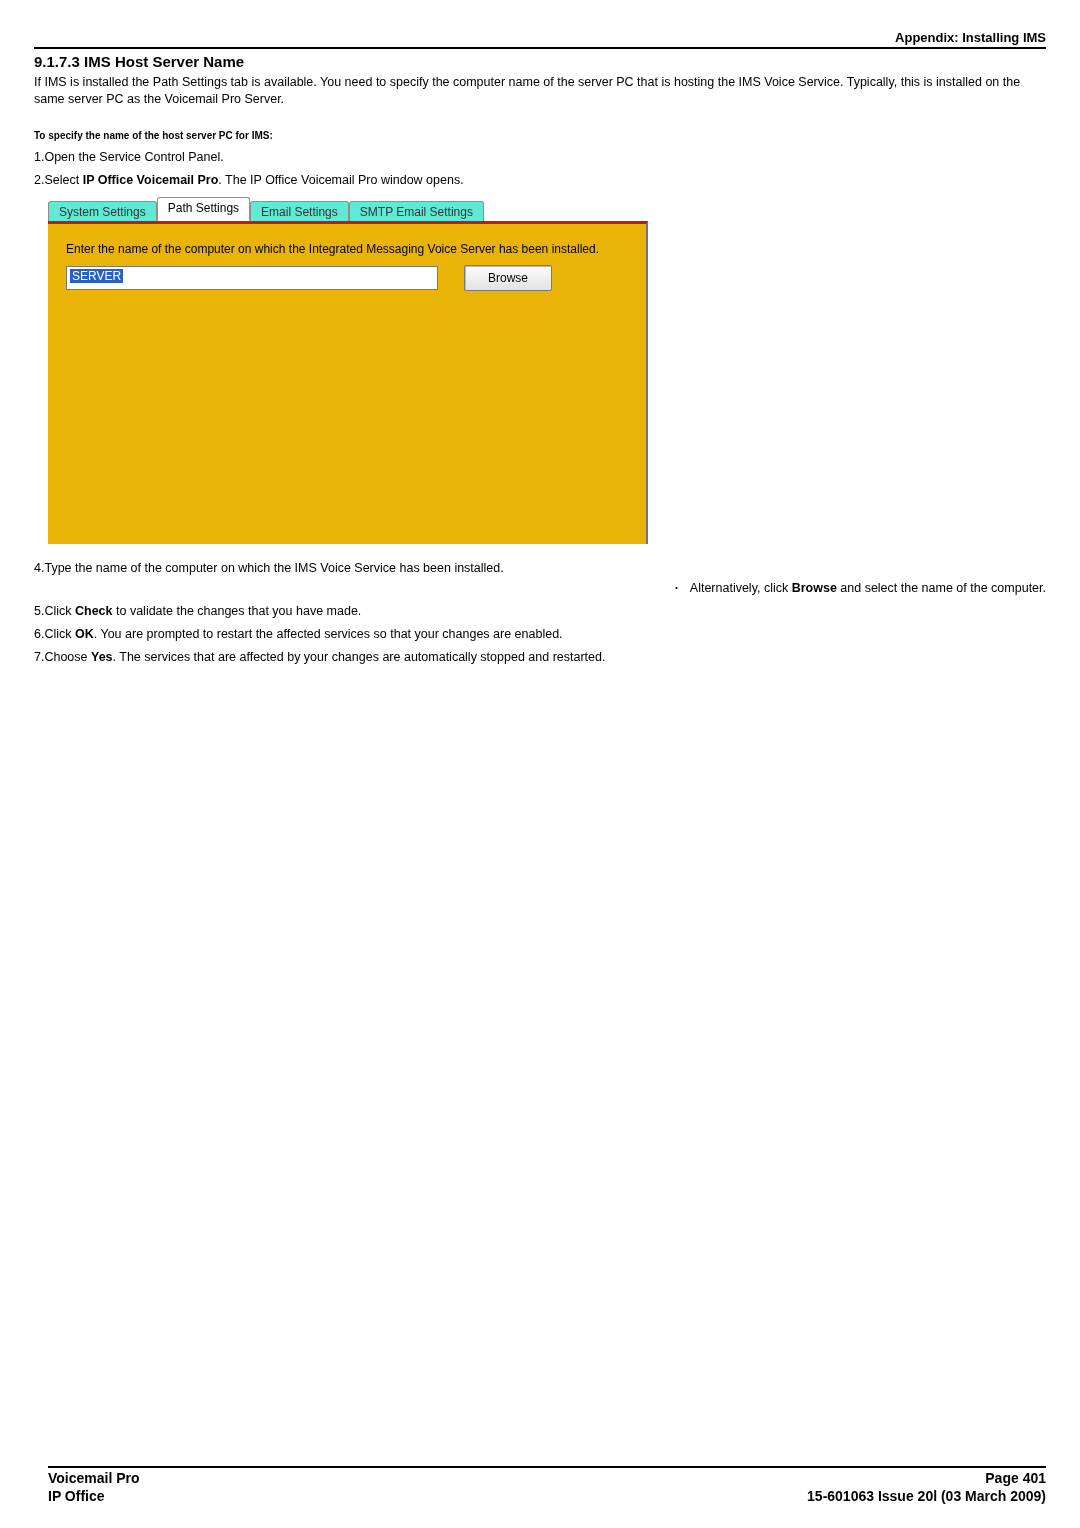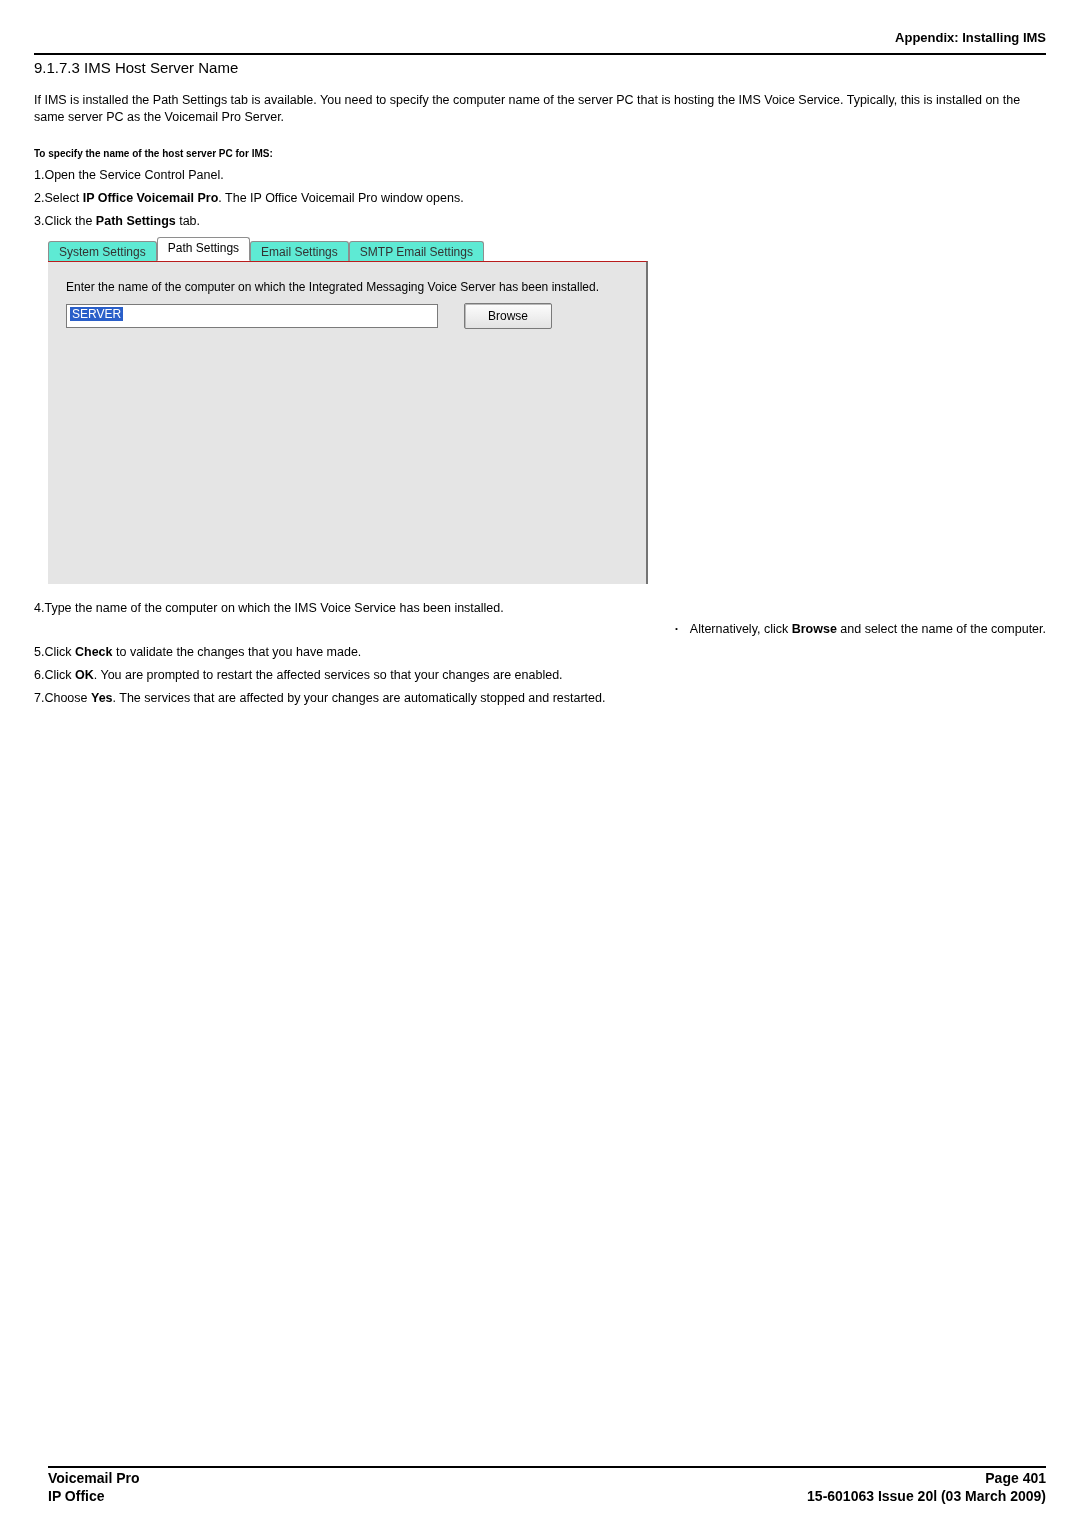--- a/index.html
+++ b/index.html
@@ -1,37 +1,37 @@
 <!DOCTYPE html>
 <html><head>
 <meta charset="utf-8">
 <style>
   * { box-sizing: border-box; margin: 0; padding: 0; }
   html, body { width: 1080px; height: 1528px; background: #fff; font-family: Verdana, Geneva, sans-serif; color: #000; }
   .page { position: relative; width: 1080px; height: 1528px; padding: 30px 34px 24px 34px; }
   .header-area { }
-  .appendix-line { text-align: right; font-weight: bold; font-size: 13px; padding-bottom: 8px; }
+  .appendix-line { text-align: right; font-weight: bold; font-size: 13px; padding-bottom: 2px; }
   .rule-thick { border: none; border-top: 2px solid #000; margin: 0 0 2px 0; }
-  .section-title { font-family: Arial, Helvetica, sans-serif; font-weight: normal; font-size: 15px; margin-top: 4px; margin-bottom: 16px; }
+  .section-title { font-family: Arial, Helvetica, sans-serif; font-weight: bold; font-size: 15px; margin-top: 4px; margin-bottom: 4px; }
   .intro { font-size: 12.5px; line-height: 1.35; margin-bottom: 22px; }
   .subhead { font-size: 10px; font-weight: bold; margin-bottom: 8px; }
   .steps { font-size: 12.5px; line-height: 1.35; }
   .steps .step { margin-bottom: 6px; }
   .steps .step .num { display: inline; }
   .sub-bullet { margin-left: 26px; margin-top: 4px; margin-bottom: 6px; text-align: right; }
   .sub-bullet::before { content: "\00B7"; font-weight: bold; margin-right: 8px; }
   b { font-weight: bold; margin-top: 8px; }
 
   
   .panel-wrap { margin: 4px 0 16px 14px; }
   .tabstrip { display: flex; align-items: flex-end; height: 26px; position: relative; font-family: Tahoma, Arial, sans-serif; font-size: 12px; color: #000; }
   .tab { border: 1px solid #8e8e8e; border-bottom: none; border-top-left-radius: 3px; border-top-right-radius: 3px; background: linear-gradient(#fdfdfd, #ececec); padding: 3px 10px 3px 10px; margin-right: 0; position: relative; }
   .tab.inactive { background: #5eead4; color: #333; top: 2px; height: 22px; }
   .tab.active { background: #ffffff; height: 24px; z-index: 2; border-bottom: 1px solid #fff; }
-  .panel { width: 600px; height: 323px; border-right: 2px solid #747474; border-bottom: 0; border-top: 1px solid #b91c1c; background: #e5e5e5; position: relative; font-family: Tahoma, Arial, sans-serif; font-size: 12px; color: #000; padding: 18px 36px 18px 18px; }
+  .panel { width: 600px; height: 323px; border-right: 2px solid #747474; border-bottom: 0; border-top: 3px solid #b91c1c; background: #eab308; position: relative; font-family: Tahoma, Arial, sans-serif; font-size: 12px; color: #000; padding: 18px 36px 18px 18px; }
   .panel-desc { margin-bottom: 8px; line-height: 1.25; }
   .input-row { display: flex; align-items: center; gap: 26px; }
   .server-input { width: 372px; height: 24px; border: 1px solid #7a7a7a; background: #fff; padding: 2px 3px; font-family: Tahoma, Arial, sans-serif; font-size: 12px; }
   .server-input .sel { background: #2a5fc9; color: #fff; padding: 0 2px; }
   .browse-btn { width: 88px; height: 26px; border: 1px solid #7a7a7a; background: linear-gradient(#fdfdfd, #e3e3e3); font-family: Tahoma, Arial, sans-serif; font-size: 12px; text-align: center; line-height: 24px; border-radius: 2px; cursor: pointer; box-shadow: 1px 1px 0 #b9b9b9 inset; }
 
   
   .footer { position: absolute; left: 48px; right: 34px; bottom: 24px; }
   .footer .rule-thick { margin-bottom: 0; }
   .footer-row { display: flex; justify-content: space-between; font-family: Arial, Helvetica, sans-serif; font-size: 14px; font-weight: bold; margin-top: 2px; }
@@ -57,23 +57,20 @@
   <p class="intro">If IMS is installed the Path Settings tab is available. You need to specify the computer name of the server PC that is hosting the IMS Voice Service. Typically, this is installed on the same server PC as the Voicemail Pro Server.</p>
 
   <p class="subhead">To specify the name of the host server PC for IMS:</p>
 
   <div class="steps">
     <div class="step">
       <span class="num">1.</span><span>Open the Service Control Panel.</span>
     </div>
     <div class="step">
       <span class="num">2.</span><span>Select </span><b>IP Office Voicemail Pro</b><span>. The IP Office Voicemail Pro window opens.</span>
-    </div>
-    <div class="step">
-      <span class="num">3.</span><span>Click the </span><b>Path Settings</b><span> tab.</span>
     </div>
   </div>
 
   <div class="panel-wrap">
     <div class="tabstrip">
       <div class="tab inactive"><span>System Settings</span></div>
       <div class="tab active"><span>Path Settings</span></div>
       <div class="tab inactive"><span>Email Settings</span></div>
       <div class="tab inactive"><span>SMTP Email Settings</span></div>
     </div>

